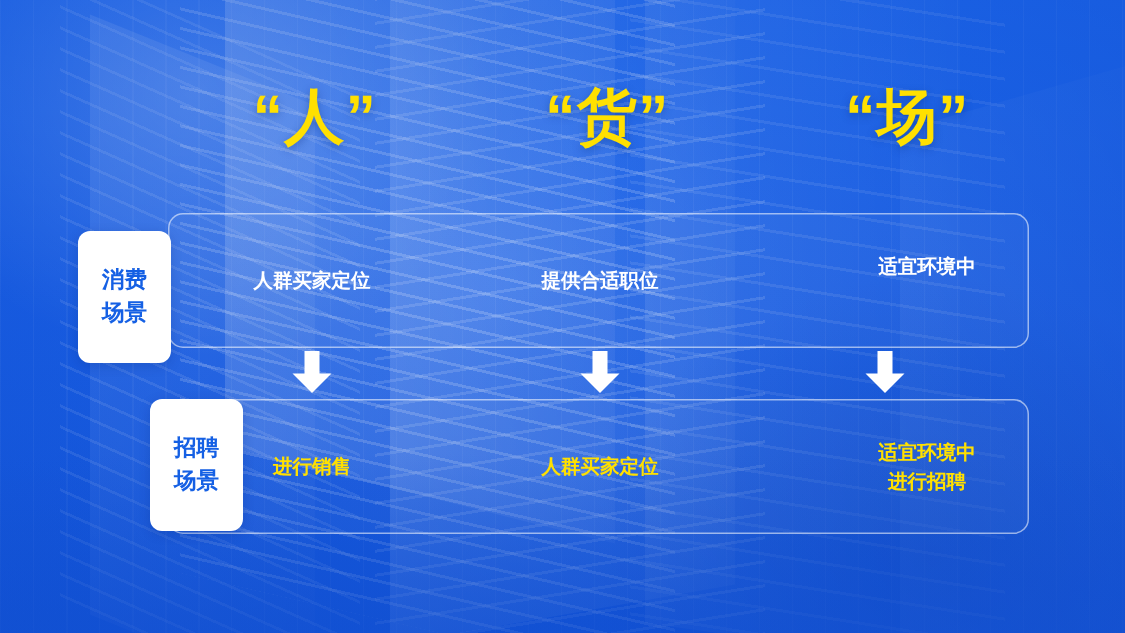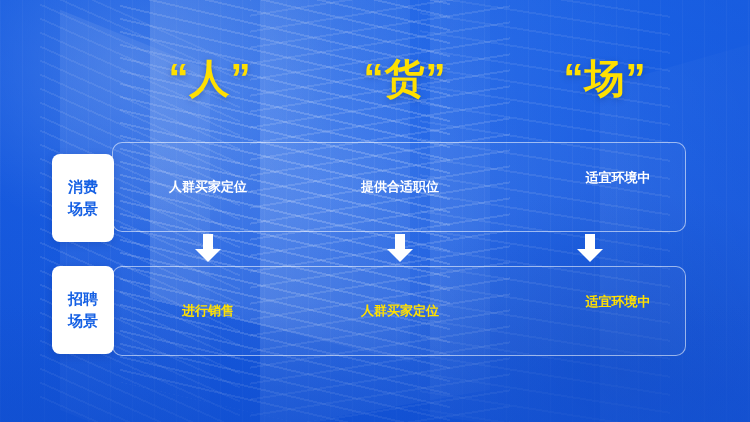--- a/index.html
+++ b/index.html
@@ -182,21 +182,21 @@
     font-weight: bold;
     line-height: 22px;
     display: flex;
     align-items: center;
     justify-content: center;
     text-align: center;
     box-shadow: 0 2px 8px rgba(0,30,100,0.18);
   }
   .tagbox span { display: block; width: 34px; }
   .tag-top { top: 154px; }
-  .tag-bottom { top: 266px; }
+  .tag-bottom { top: 266px; margin-left: 48px; }
 
   .cell {
     position: absolute;
     text-align: center;
     font-size: 13px;
     font-weight: bold;
     line-height: 19px;
   }
   .cell-white { color: #ffffff; }
   .cell-yellow { color: #ffe000; }
@@ -291,20 +291,21 @@
       <div class="cell cell-white c3">
         <div>适宜环境中</div>
       </div>
     </div>
 
     <div class="row-bottom">
       <div class="cell cell-yellow c1">进行销售</div>
       <div class="cell cell-yellow c2">人群买家定位</div>
       <div class="cell cell-yellow c3">
         <div>适宜环境中</div>
+        <div>进行招聘</div>
       </div>
     </div>
 
     <div class="arrow a1">
       <div class="shaft"></div>
       <div class="head"></div>
     </div>
     <div class="arrow a2">
       <div class="shaft"></div>
       <div class="head"></div>

